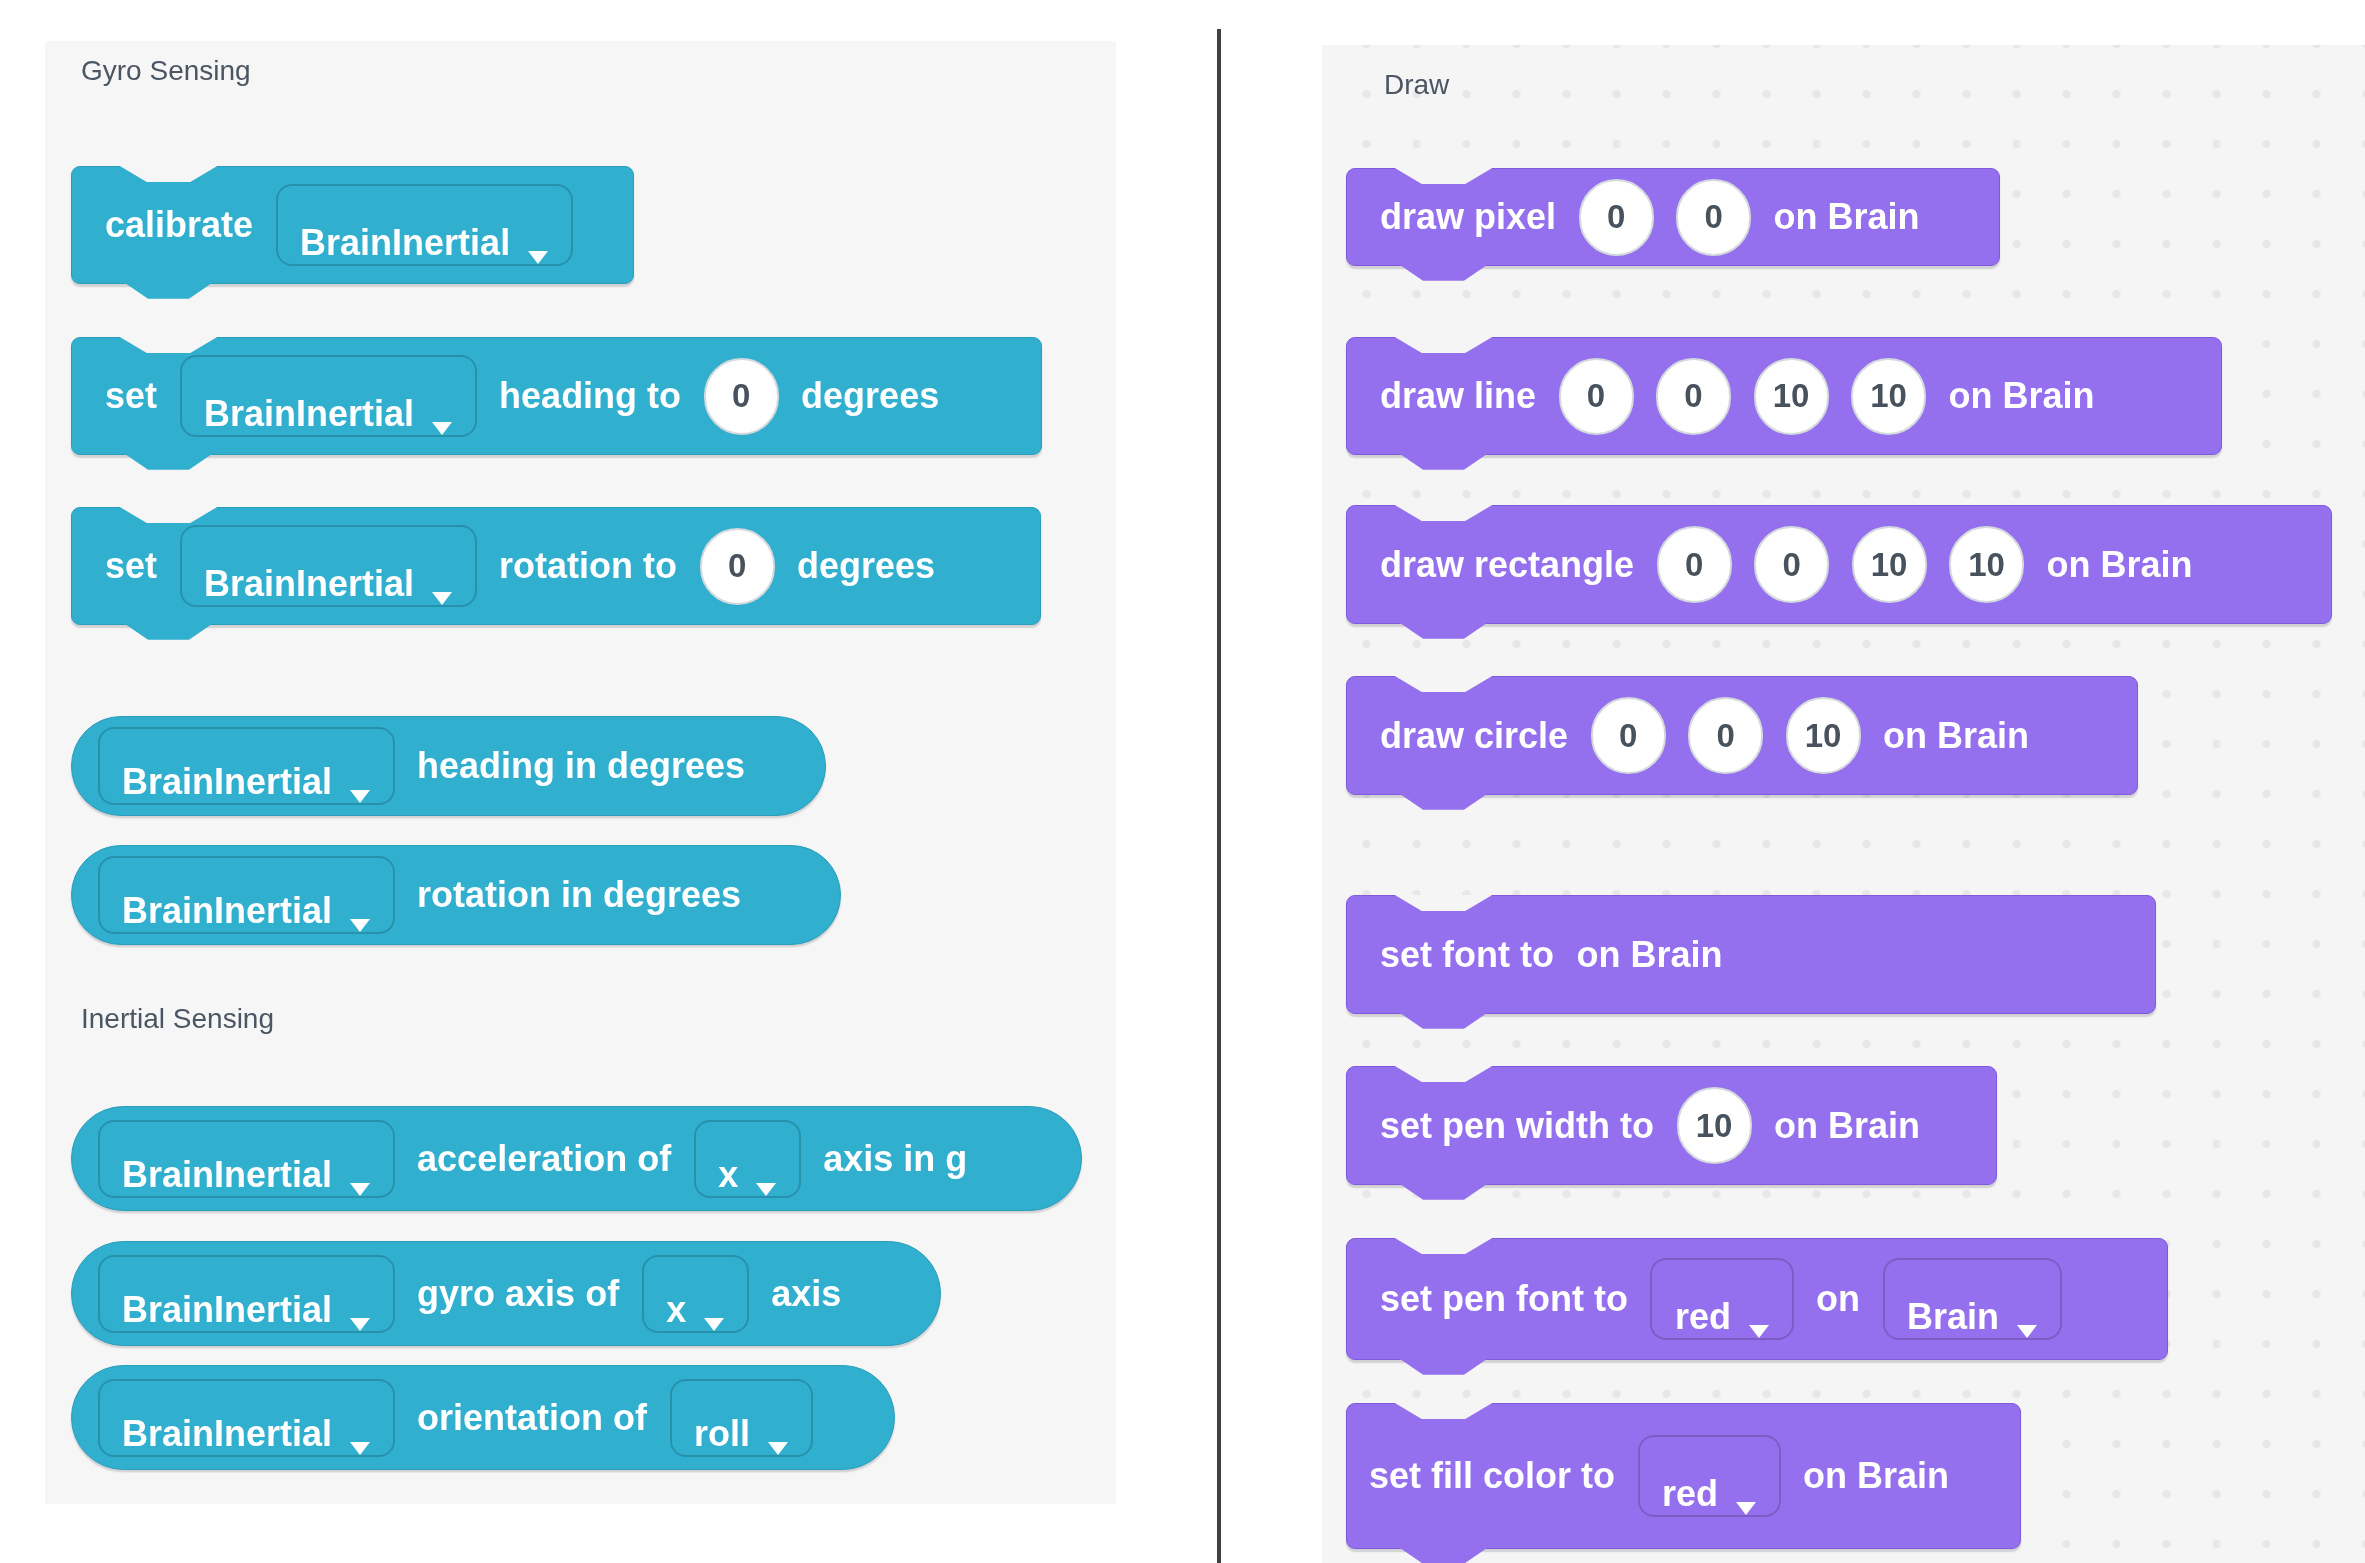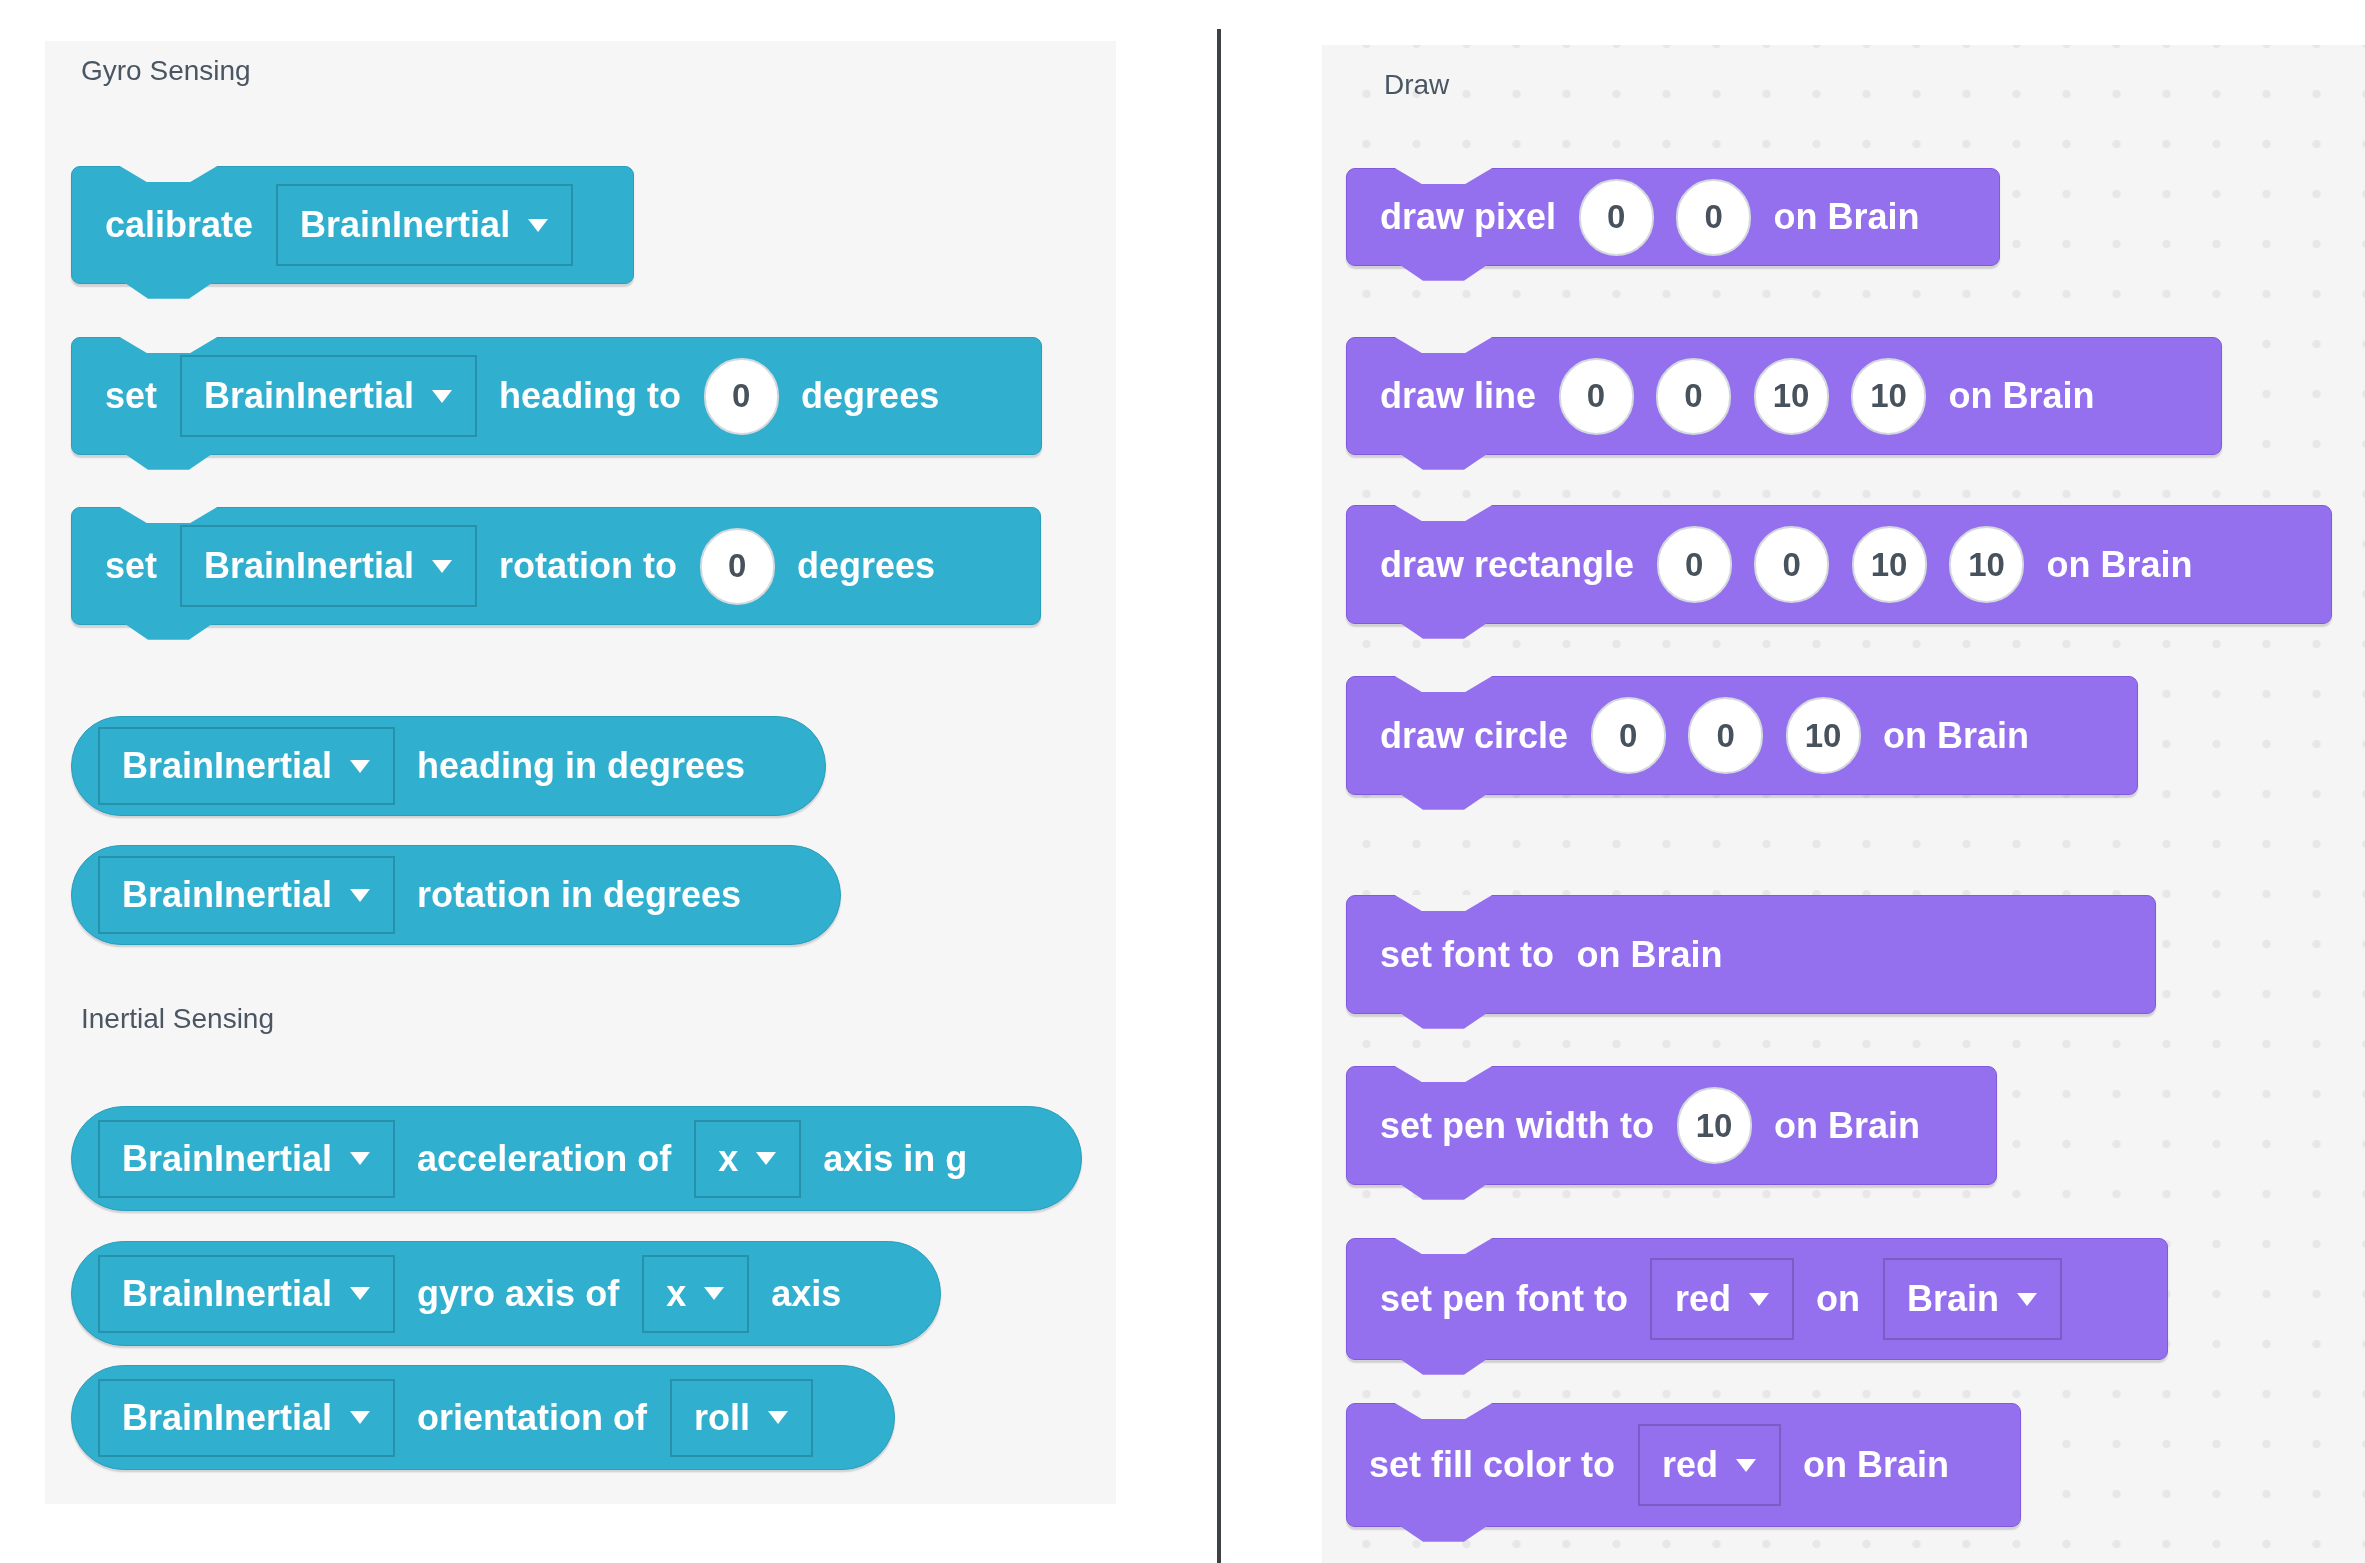--- a/index.html
+++ b/index.html
@@ -25,22 +25,22 @@
     background:var(--panelbg);clip-path:polygon(0 0,100% 0,72% 100%,28% 100%);}
   .stack::after{content:"";position:absolute;bottom:-15.8px;left:50px;width:93px;height:16.5px;
     clip-path:polygon(2% 0,98% 0,72% 100%,28% 100%);}
   .stack.teal::after{background:#30afcf;}
   .stack.purple::after{background:#9470ee;}
 
   .reporter{border-radius:60px;padding:0 25.5px;}
 
   .btxt{font-size:36px;font-weight:700;color:#ffffff;}
 
-  .dd{display:inline-flex;align-items:center;gap:18px;padding:0 22.5px;height:78px;
-      border:2.3px solid rgba(0,0,0,0.17);border-radius:0;cursor:pointer;}
+  .dd{display:inline-flex;align-items:flex-end;gap:18px;padding:0 22.5px;height:78px;
+      border:2.3px solid rgba(0,0,0,0.17);border-radius:16px;cursor:pointer;}
   .reporter .dd{height:74px;}
   .tri{width:0;height:0;border-left:10.5px solid rgba(0,0,0,0);border-right:10.5px solid rgba(0,0,0,0);
        border-top:13.5px solid #ffffff;}
 
   .oval{display:inline-flex;align-items:center;justify-content:center;min-width:75px;height:77px;
         padding:0 16.5px;box-sizing:border-box;background:#ffffff;border:2.3px solid #d4d9dd;
         border-radius:48px;font-size:33px;font-weight:700;color:#47525d;cursor:text;}
 </style>
 </head>
 <body>
@@ -194,21 +194,21 @@
         <span class="btxt">red</span>
         <span class="tri"></span>
       </span>
       <span class="btxt">on</span>
       <span class="dd">
         <span class="btxt">Brain</span>
         <span class="tri"></span>
       </span>
     </div>
 
-    <div class="block stack purple" style="left:24px;top:1358px;width:675px;height:124px;padding-left:22px;">
+    <div class="block stack purple" style="left:24px;top:1358px;width:675px;height:146px;padding-left:22px;">
       <span class="btxt">set fill color to</span>
       <span class="dd">
         <span class="btxt">red</span>
         <span class="tri"></span>
       </span>
       <span class="btxt">on Brain</span>
     </div>
   </div>
 
 </div>

